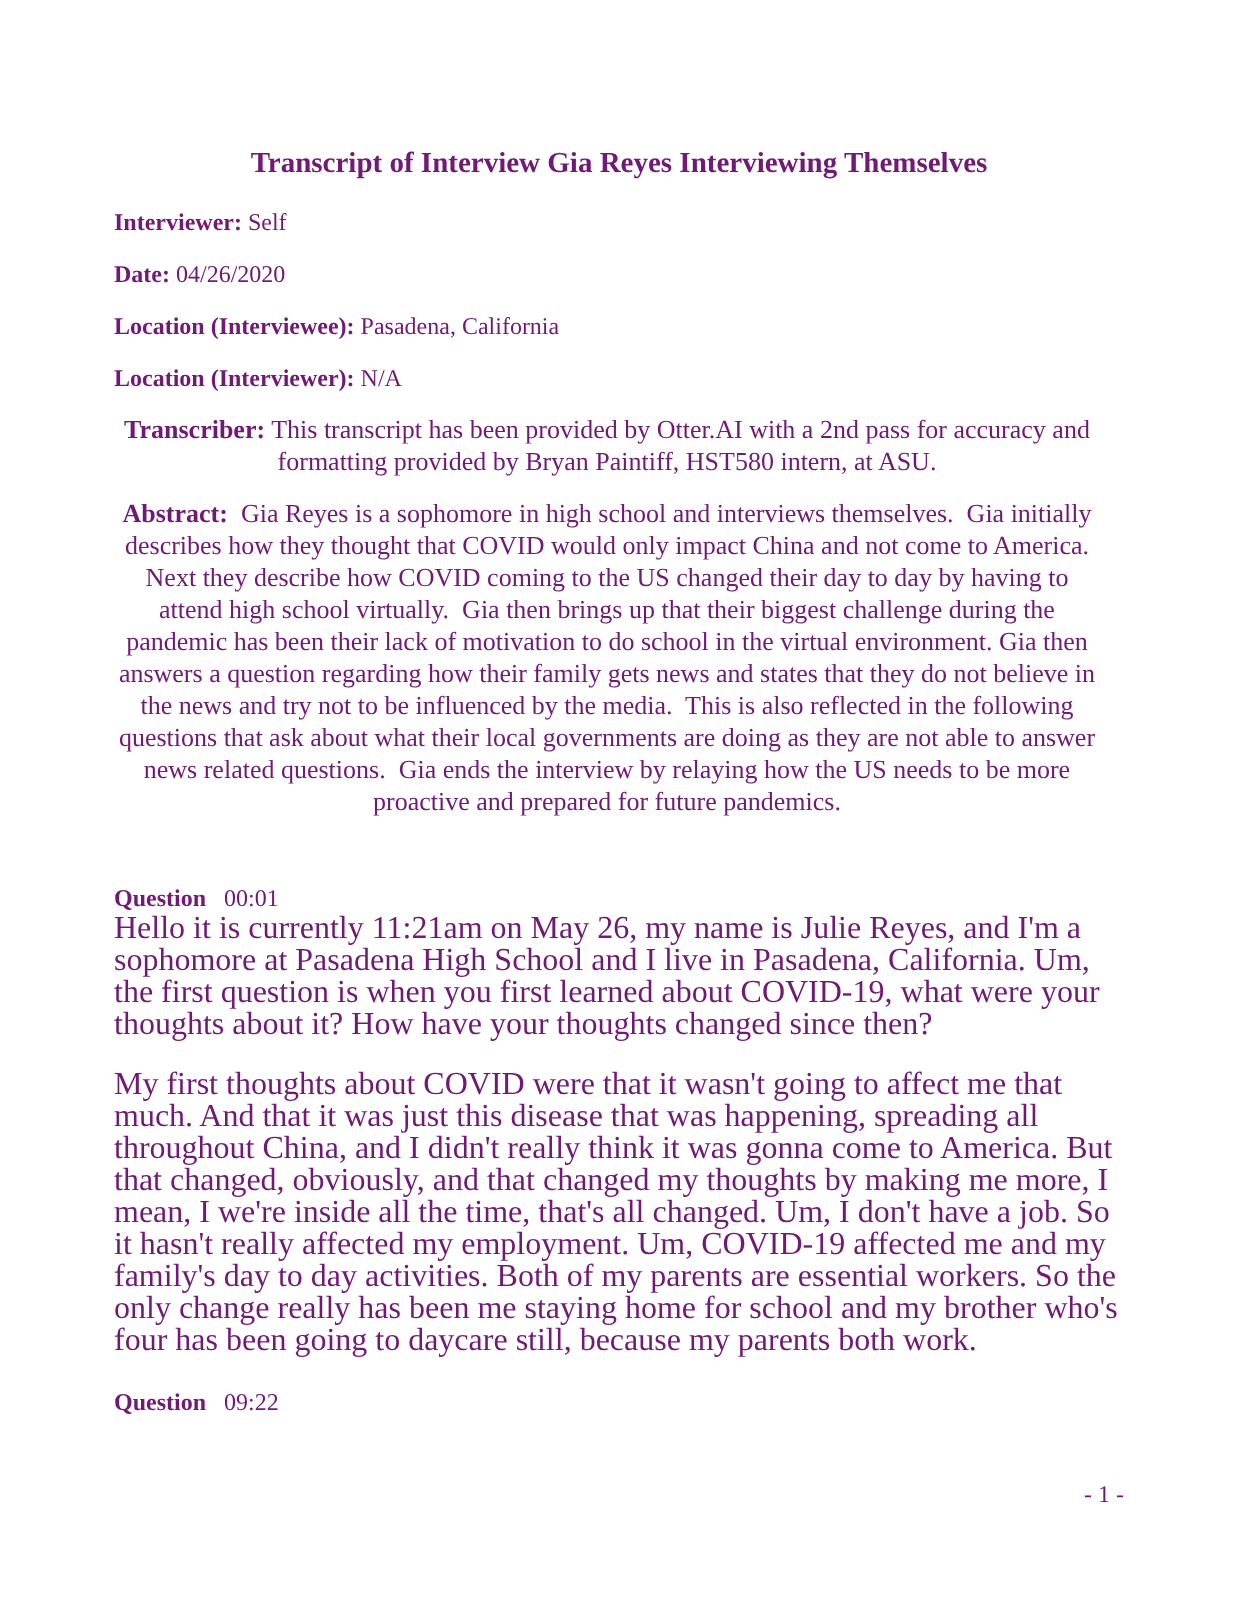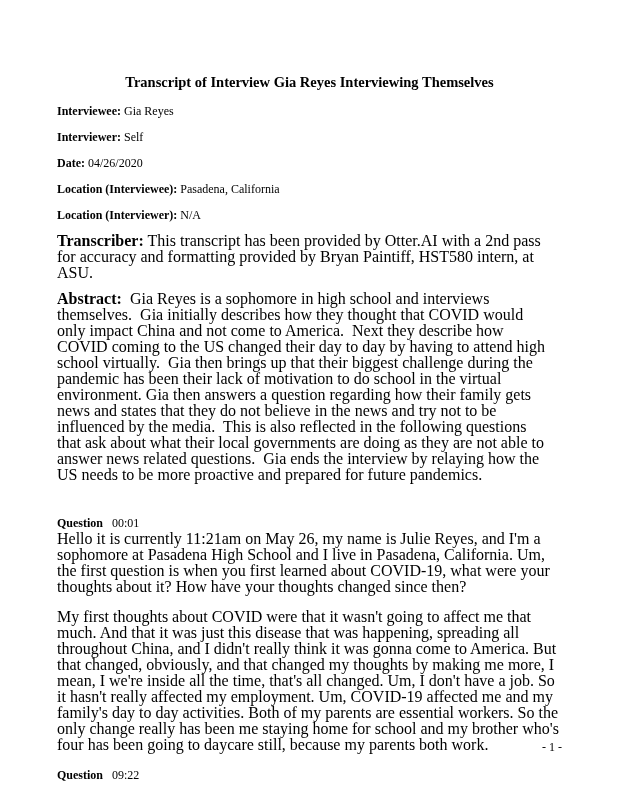--- a/index.html
+++ b/index.html
@@ -8,39 +8,40 @@
     background: #ffffff;
   }
   .page {
     position: relative;
     width: 618px;
     height: 800px;
     background: #ffffff;
     box-sizing: border-box;
     padding: 73px 56px 0 57px;
     font-family: "Liberation Serif", serif;
-    color: #000000;
+    color: #701a75;
     overflow: hidden;
   }
   .doc-title {
     font-size: 14.5px;
     font-weight: bold;
     text-align: center;
     line-height: 18px;
     margin: 0 0 12px 0;
   }
   .meta-row {
     font-size: 12px;
     line-height: 16px;
     margin: 0 0 10px 0;
   }
   .para {
-    font-size: 16px;
+    font-size: 13px;
     line-height: 16px;
     margin: 0 12px 10px 0;
+    text-align: center;
   }
   .bold-label {
     font-weight: bold;
   }
   .value, .body-text {
     white-space: pre-wrap;
   }
   .qa-section {
     margin-top: 14px;
   }
@@ -70,21 +71,20 @@
     line-height: 16px;
   }
 </style>
 </head>
 <body>
 
 <div class="page">
 
   <h1 class="doc-title">Transcript of Interview Gia Reyes Interviewing Themselves</h1>
 
-  <p class="meta-row"><span class="bold-label">Interviewee:</span> <span class="value">Gia Reyes</span></p>
 
   <p class="meta-row"><span class="bold-label">Interviewer:</span> <span class="value">Self</span></p>
 
   <p class="meta-row"><span class="bold-label">Date:</span> <span class="value">04/26/2020</span></p>
 
   <p class="meta-row"><span class="bold-label">Location (Interviewee):</span> <span class="value">Pasadena, California</span></p>
 
   <p class="meta-row"><span class="bold-label">Location (Interviewer):</span> <span class="value">N/A</span></p>
 
   <p class="para"><span class="bold-label">Transcriber:</span> <span class="value">This transcript has been provided by Otter.AI with a 2nd pass for accuracy and formatting provided by Bryan Paintiff, HST580 intern, at ASU.</span></p>

